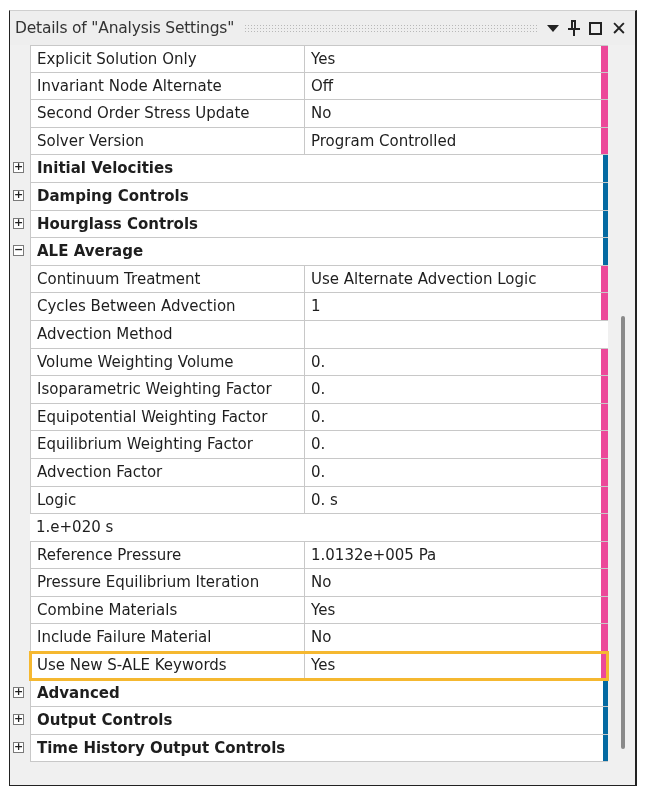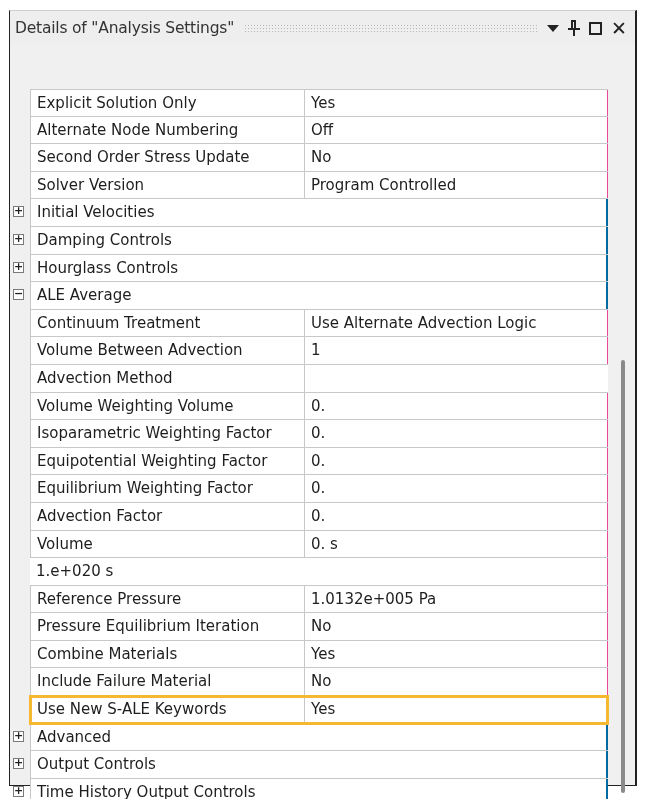--- a/index.html
+++ b/index.html
@@ -19,30 +19,30 @@
   .tb-dropdown { width: 0; height: 0; border-left: 6px solid transparent;
                  border-right: 6px solid transparent; border-top: 7px solid #222; }
   .tb-pin { width: 12px; height: 16px; position: relative; }
   .tb-pin::before { content: ""; position: absolute; left: 3px; top: 0; width: 5px; height: 8px;
                     border: 2px solid #222; border-bottom: none; box-sizing: border-box; }
   .tb-pin::after { content: ""; position: absolute; left: 0; top: 8px; width: 12px; height: 2px; background: #222; box-shadow: 5px 4px 0 -0px transparent; }
   .tb-pin .stem { position: absolute; left: 5px; top: 10px; width: 2px; height: 6px; background: #222; }
   .tb-max { width: 13px; height: 13px; border: 2px solid #222; box-sizing: border-box; }
   .tb-close { font-size: 19px; font-weight: bold; }
 
-  .body { position: absolute; left: 0; top: 34px; right: 0; bottom: 0; margin-top: 44px; }
+  .body { position: absolute; left: 0; top: 34px; right: 0; bottom: 0; }
   .grid { position: absolute; left: 20px; top: 0; width: 578px; }
   .row { position: relative; height: 27.6px; box-sizing: border-box;
          border-bottom: 1px solid #c8c8c8; background: #ffffff; display: flex; }
   .row.first { border-top: 1px solid #c8c8c8; }
   .row .k, .row .v { font-size: 15px; line-height: 26px; padding-left: 6px; white-space: nowrap;
                      box-sizing: border-box; overflow: hidden; }
   .row .k { width: 275px; border-left: 1px solid #c8c8c8; border-right: 1px solid #c8c8c8; }
-  .row .v { flex: 1; border-right: 1px solid #ec4899; }
-  .row.group .k { width: auto; flex: 1; font-weight: normal; border-right: 2px solid #0369a1; }
+  .row .v { flex: 1; border-right: 7px solid #ec4899; }
+  .row.group .k { width: auto; flex: 1; font-weight: bold; border-right: 5px solid #0369a1; }
   .toggle { position: absolute; left: -17px; top: 7px; width: 11px; height: 11px;
             border: 1px solid #7a7a7a; background: #fff; box-sizing: border-box;
             font-size: 11px; line-height: 8px; text-align: center; color: #222; font-weight: bold; cursor: pointer; }
   .row.highlight { outline: 3px solid #f5b830; outline-offset: -2px; z-index: 2; }
 
   .scroll { position: absolute; right: 10px; top: 271px; width: 4px; height: 433px;
             background: #8a8a8a; border-radius: 2px; }
   .scroll-track { position: absolute; right: 0; top: 0; bottom: 0; width: 30px; background: #f0f0f0; }
 </style>
 </head>
@@ -62,21 +62,21 @@
     </span>
   </div>
   <div class="body">
     <div class="scroll-track"></div>
     <div class="grid" id="grid">
         <div class="row first">
           <span class="k">Explicit Solution Only</span>
           <span class="v">Yes</span>
         </div>
         <div class="row">
-          <span class="k">Alternate Node Numbering</span>
+          <span class="k">Invariant Node Alternate</span>
           <span class="v">Off</span>
         </div>
         <div class="row">
           <span class="k">Second Order Stress Update</span>
           <span class="v">No</span>
         </div>
         <div class="row">
           <span class="k">Solver Version</span>
           <span class="v">Program Controlled</span>
         </div>
@@ -94,21 +94,21 @@
         </div>
         <div class="row group">
           <span class="toggle">−</span>
           <span class="k">ALE Average</span>
         </div>
         <div class="row">
           <span class="k">Continuum Treatment</span>
           <span class="v">Use Alternate Advection Logic</span>
         </div>
         <div class="row">
-          <span class="k">Volume Between Advection</span>
+          <span class="k">Cycles Between Advection</span>
           <span class="v">1</span>
         </div>
         <div class="row">
           <span class="k">Advection Method</span>
         </div>
         <div class="row">
           <span class="k">Volume Weighting Volume</span>
           <span class="v">0.</span>
         </div>
         <div class="row">
@@ -121,21 +121,21 @@
         </div>
         <div class="row">
           <span class="k">Equilibrium Weighting Factor</span>
           <span class="v">0.</span>
         </div>
         <div class="row">
           <span class="k">Advection Factor</span>
           <span class="v">0.</span>
         </div>
         <div class="row">
-          <span class="k">Volume</span>
+          <span class="k">Logic</span>
           <span class="v">0. s</span>
         </div>
         <div class="row">
           <span class="v">1.e+020 s</span>
         </div>
         <div class="row">
           <span class="k">Reference Pressure</span>
           <span class="v">1.0132e+005 Pa</span>
         </div>
         <div class="row">

